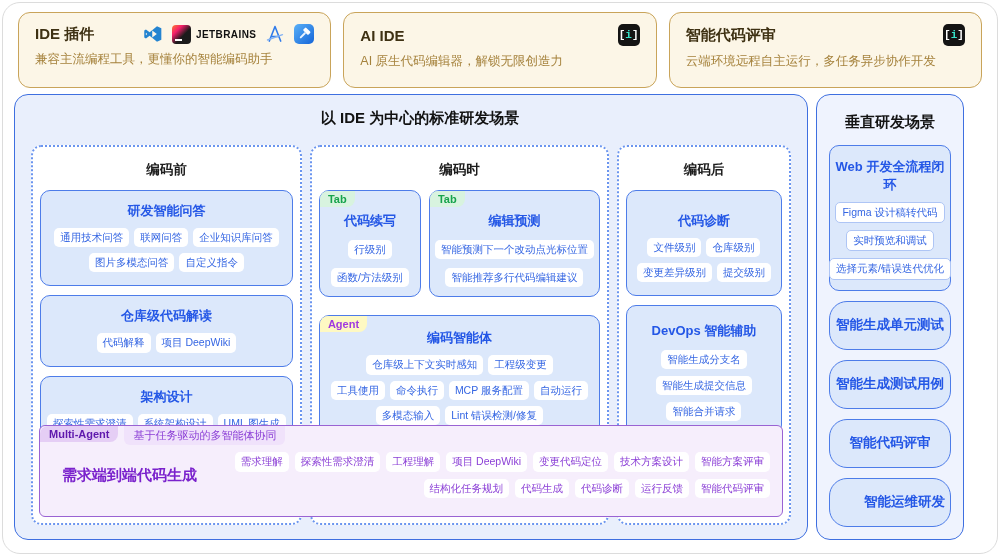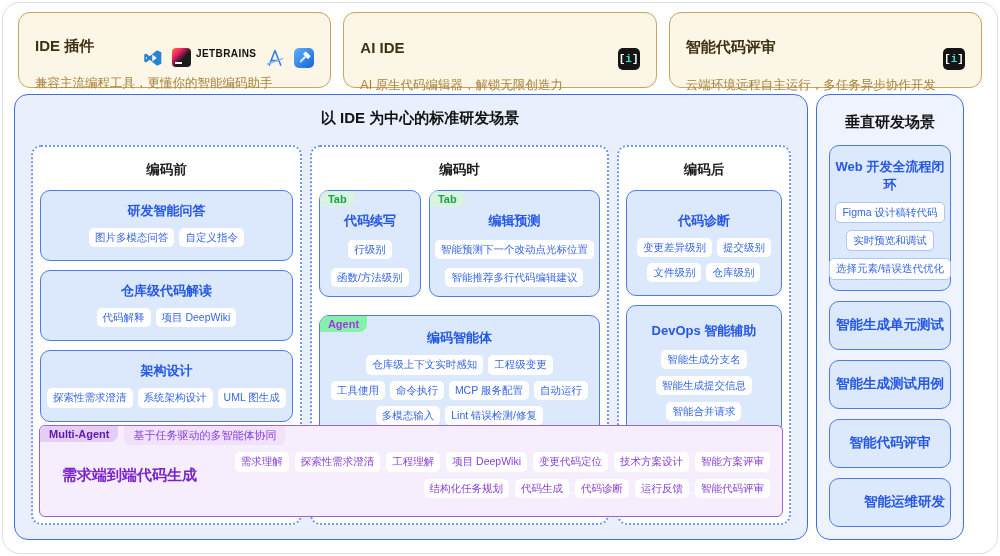--- a/index.html
+++ b/index.html
@@ -6,21 +6,21 @@
   body { background:#fff; font-family:"Liberation Sans", sans-serif; }
   #stage { position:relative; width:1000px; height:556px; background:#fff; overflow:hidden; }
   #frame { position:absolute; inset:2px; border:1px solid #dcdcdc; border-radius:18px; background:#fff; }
 
   
   .gcards { position:absolute; left:18px; right:18px; top:12px; height:76px; display:flex; gap:12px; }
   .gcard { flex:1; background:#fcf6e7; border:1.5px solid #c9a45a; border-radius:12px; padding:11px 16px; }
   .gcard-row { display:flex; align-items:center; }
   .gcard-title { font-size:15px; font-weight:bold; color:#3e3113; }
   .gcard-sub { font-size:12.5px; color:#a5823c; margin-top:7px; white-space:nowrap; }
-  .gcard-icons { margin-left:auto; display:flex; align-items:flex-start; gap:9px;margin-top:24px; }
+  .gcard-icons { margin-left:auto; display:flex; align-items:center; gap:9px; }
   .jb-icon { width:19px; height:19px; border-radius:4px;
     background:linear-gradient(135deg,#ff7a2f 0%,#f4206b 28%,#1b1b1b 58%); position:relative; }
   .jb-icon::after { content:""; position:absolute; left:3px; bottom:3px; width:7px; height:2px; background:#fff; }
   .jb-word { font-size:10px; font-weight:800; color:#101010; letter-spacing:.4px; margin-left:-4px; }
   .lingma-icon { width:22px; height:22px; background:#141414; border-radius:5px; display:flex;
     align-items:center; justify-content:center; font-family:"Liberation Mono", monospace;
     font-size:11px; font-weight:bold; color:#fff; }
   .lingma-icon .li { color:#35e0c8; }
 
   
@@ -45,21 +45,21 @@
 
   .hbox { display:flex; gap:8px; margin-bottom:9px; }
   .tab-box { min-height:88px; }
   .tab-box.small { width:102px; flex:none; }
   .tab-box.wide { flex:1; }
   .tab-box .fbox-title { margin-top:12px; }
   .tab-box .tags-col { margin-top:10px; gap:9px; }
   .corner-badge { position:absolute; top:0; left:0; font-size:11px; font-weight:bold;
     padding:2px 8px; border-radius:8px 0 8px 0; }
   .badge-green { background:#d8f3df; color:#17a34b; }
-  .badge-purple { background:#86efac; color:#a03ae0; }
+  .badge-purple { background:#fef9c3; color:#a03ae0; }
   .agent-box { min-height:130px; }
   .agent-box .fbox-title { margin-top:4px; }
   .devops-box { min-height:130px; display:flex; flex-direction:column; justify-content:center; }
   .devops-box .fbox-title { margin-bottom:10px; }
 
   
   .ma-box { position:absolute; left:24px; right:24px; bottom:22px; height:92px; z-index:3;
     background:#f6eefc; border:1.5px solid #9a63d3; border-radius:6px; }
   .ma-badges { position:absolute; top:0; left:0; display:flex; gap:6px; align-items:flex-start; }
   .ma-badge { background:#e5cef5; color:#5f18ad; font-weight:bold; font-size:11px;
@@ -71,21 +71,21 @@
   .ma-tags .tag-row { justify-content:flex-end; margin:0; gap:6px; }
 
   
   .right-panel { position:absolute; left:816px; top:94px; width:148px; height:446px;
     background:#eff3fe; border:1.5px solid #3e6fe0; border-radius:14px;
     padding:12px; display:flex; flex-direction:column; }
   .rp-title { text-align:center; font-size:15px; font-weight:bold; color:#141414; margin:6px 0 13px; }
   .web-box { margin-bottom:10px; padding:10px 4px; }
   .web-box .tags-col { gap:7px; }
   .rp-item { flex:1; margin-bottom:10px; background:#dce8fb; border:1.5px solid #4d7ce9;
-    border-radius:10px; display:flex; align-items:center; justify-content:center;
+    border-radius:18px; display:flex; align-items:center; justify-content:center;
     color:#2457e6; font-weight:bold; font-size:13.5px; }
   .rp-item:last-child { margin-bottom:0;padding-left:29px; }
 
   svg { display:block; }
 </style>
 </head>
 <body>
 
 <div id="stage">
   <div id="frame"></div>
@@ -155,20 +155,25 @@
     <div class="main-title">以 IDE 为中心的标准研发场景</div>
 
     <div class="cols">
 
       <div class="col col-1">
         <div class="col-header">编码前</div>
         <div class="fbox">
           <div class="fbox-title">研发智能问答</div>
           <div>
               <div class="tag-row">
+                <span class="tag">通用技术问答</span>
+                <span class="tag">联网问答</span>
+                <span class="tag">企业知识库问答</span>
+              </div>
+              <div class="tag-row">
                 <span class="tag">图片多模态问答</span>
                 <span class="tag">自定义指令</span>
               </div>
             </div>
         </div>
         <div class="fbox">
           <div class="fbox-title">仓库级代码解读</div>
           <div>
               <div class="tag-row">
                 <span class="tag">代码解释</span>
@@ -233,26 +238,26 @@
             </div>
         </div>
       </div>
 
       <div class="col col-3">
         <div class="col-header">编码后</div>
         <div class="fbox tab-box">
           <div class="fbox-title">代码诊断</div>
           <div>
               <div class="tag-row">
+                <span class="tag">文件级别</span>
+                <span class="tag">仓库级别</span>
+              </div>
+              <div class="tag-row">
                 <span class="tag">变更差异级别</span>
                 <span class="tag">提交级别</span>
-              </div>
-              <div class="tag-row">
-                <span class="tag">文件级别</span>
-                <span class="tag">仓库级别</span>
               </div>
             </div>
         </div>
         <div class="fbox devops-box">
           <div class="fbox-title">DevOps 智能辅助</div>
           <div class="tags-col">
               <span class="tag">智能生成分支名</span>
               <span class="tag">智能生成提交信息</span>
               <span class="tag">智能合并请求</span>
             </div>

